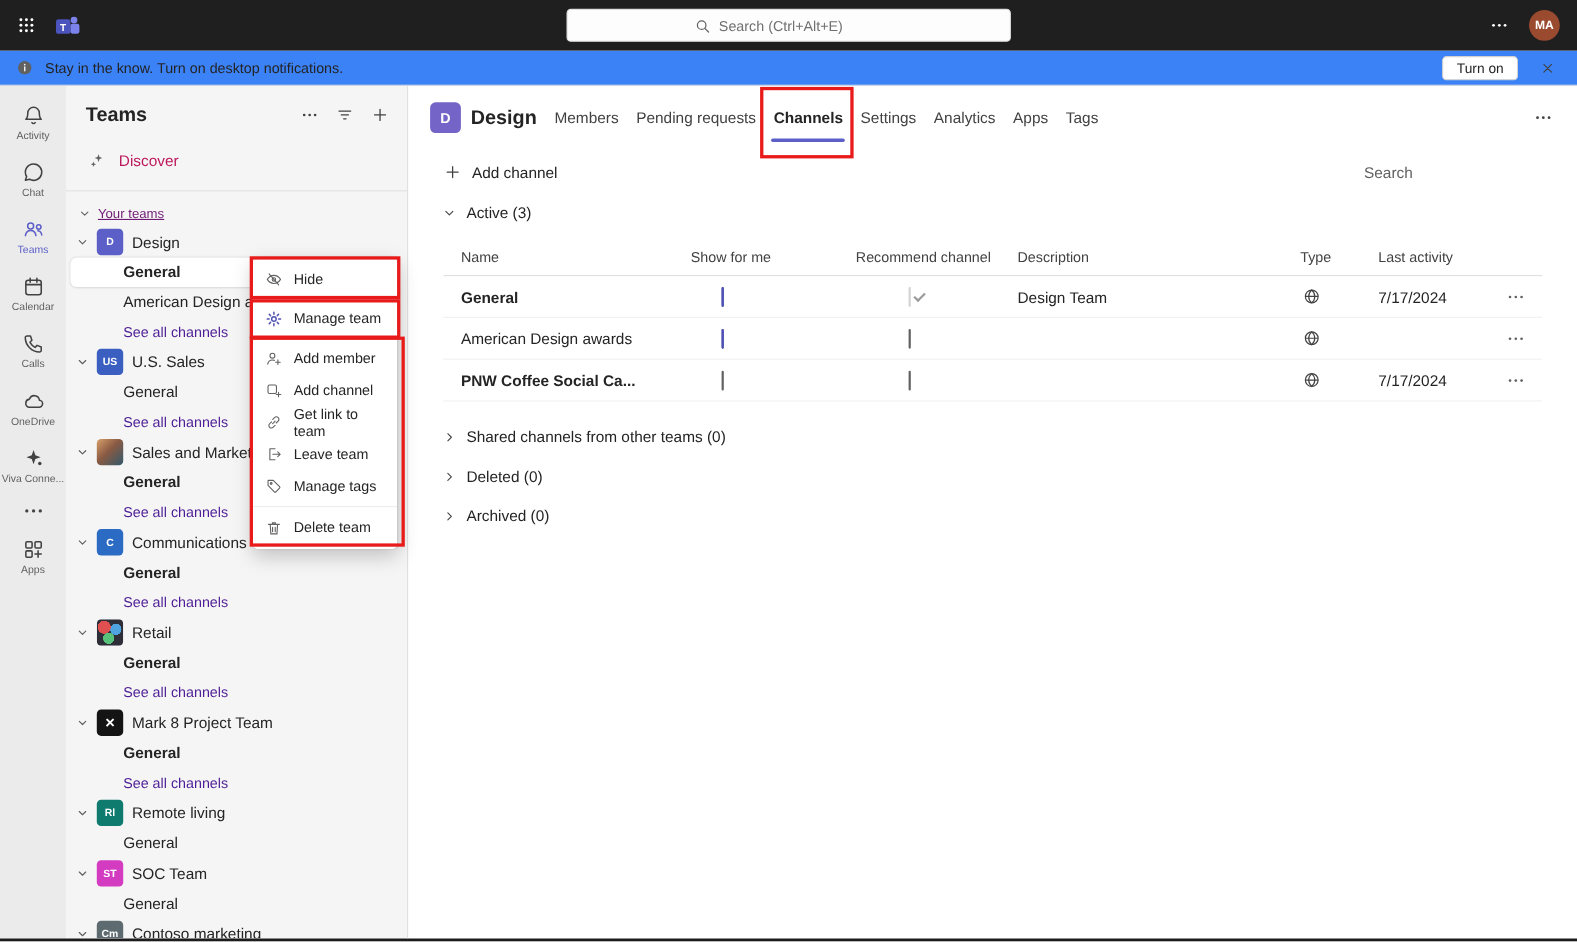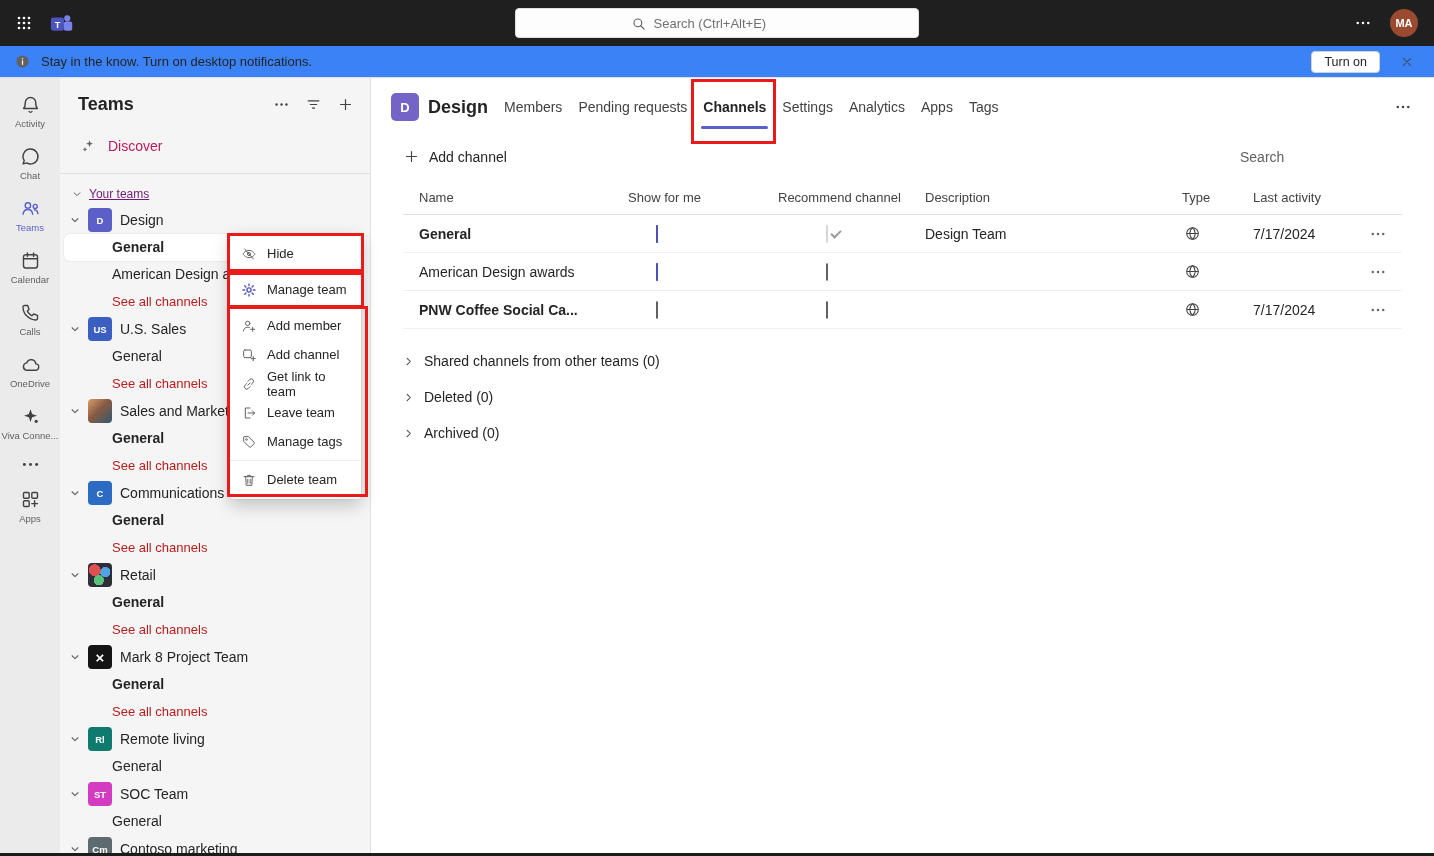--- a/index.html
+++ b/index.html
@@ -59,21 +59,21 @@
   .photo-sm { background:linear-gradient(135deg,#d7a06a 0%,#8a5a43 45%,#31596c 100%); }
   .photo-retail { background:radial-gradient(circle at 28% 30%,#e05050 0 24%,transparent 25%),
                   radial-gradient(circle at 72% 38%,#4fa3e0 0 22%,transparent 23%),
                   radial-gradient(circle at 45% 72%,#58c17a 0 23%,transparent 24%),#2e2e38; }
   .photo-mark8 { background:#141414; position:relative; }
   .photo-mark8::after { content:"×"; color:#fff; font-size:15px; font-weight:700; line-height:1; }
   .channel { height:27px; line-height:27px; padding-left:52px; font-size:14px; color:#242424; cursor:pointer; white-space:nowrap; }
   .channel.selected { background:#fff; border-radius:6px; margin:0 8px 0 4px; padding-left:48px; font-weight:600;
     box-shadow:0 0 2px rgba(0,0,0,.12); }
   .channel.bold { font-weight:700; }
-  .see-all { height:27px; line-height:27px; padding-left:52px; font-size:13px; color:#b91c1c; cursor:pointer; }
+  .see-all { height:27px; line-height:27px; padding-left:52px; font-size:13px; color:#4c1d95; cursor:pointer; }
 
   
   .main { flex:1; background:#fff; overflow:hidden; }
   .main-header { height:52px; display:flex; align-items:center; padding:6px 22px 0 20px; }
   .main-avatar { width:28px; height:28px; border-radius:5px; font-size:13px; margin-right:9px; }
   .main-title { font-size:18px; font-weight:700; margin-right:15px; }
   .tabs { display:flex; gap:14px; align-items:center; flex:1; }
   .tab { font-size:14px; color:#424242; position:relative; padding:2px 1px; cursor:pointer; white-space:nowrap; }
   .tab.active { font-weight:700; color:#242424; }
   .tab.active .tab-underline { position:absolute; left:-1px; right:-1px; bottom:-12px; height:3px; border-radius:2px; background:#5b5fc7; }
@@ -442,20 +442,26 @@
       </div>
       <div class="search-box">
         <input class="sb-input" placeholder="Search" style="">
         <svg viewBox="0 0 24 24" fill="none" stroke="currentColor" stroke-width="1.7" stroke-linecap="round">
             <circle cx="11" cy="11" r="6.2"></circle>
             <path d="M15.6 15.6L21 21"></path>
           </svg>
       </div>
     </div>
 
+    <div class="section-row">
+      <svg viewBox="0 0 24 24" fill="none" stroke="currentColor" stroke-width="2.2" stroke-linecap="round" stroke-linejoin="round">
+          <path d="M5 9l7 7 7-7"></path>
+        </svg>
+      <span>Active (3)</span>
+    </div>
 
     <div class="table">
       <div class="thead">
         <span>Name</span>
         <span>Show for me</span>
         <span>Recommend channel</span>
         <span>Description</span>
         <span>Type</span>
         <span>Last activity</span>
         <span></span>

